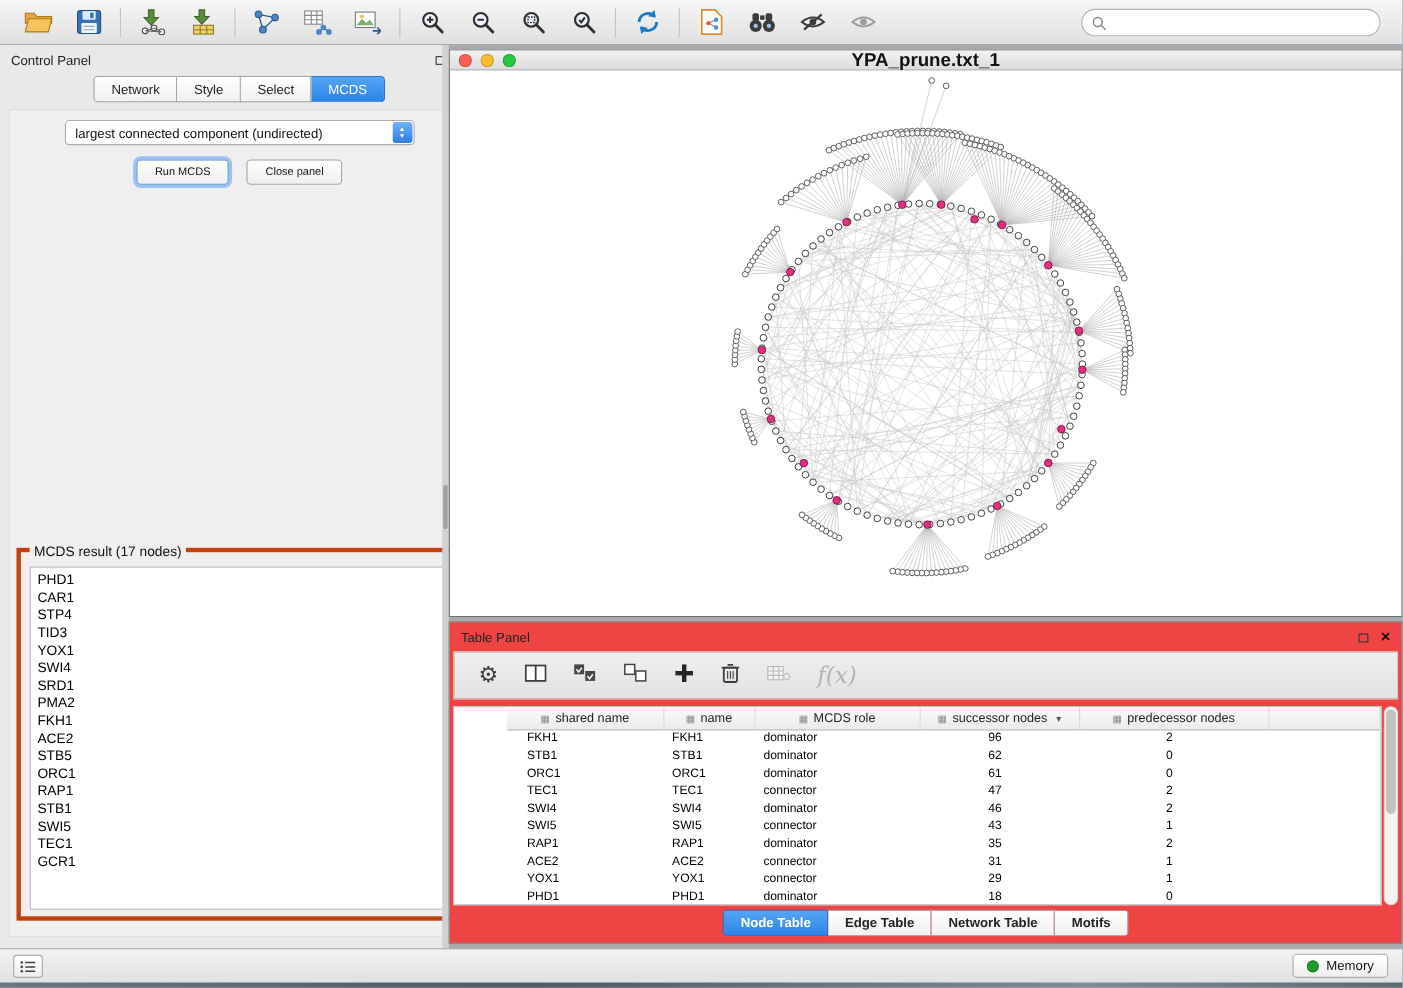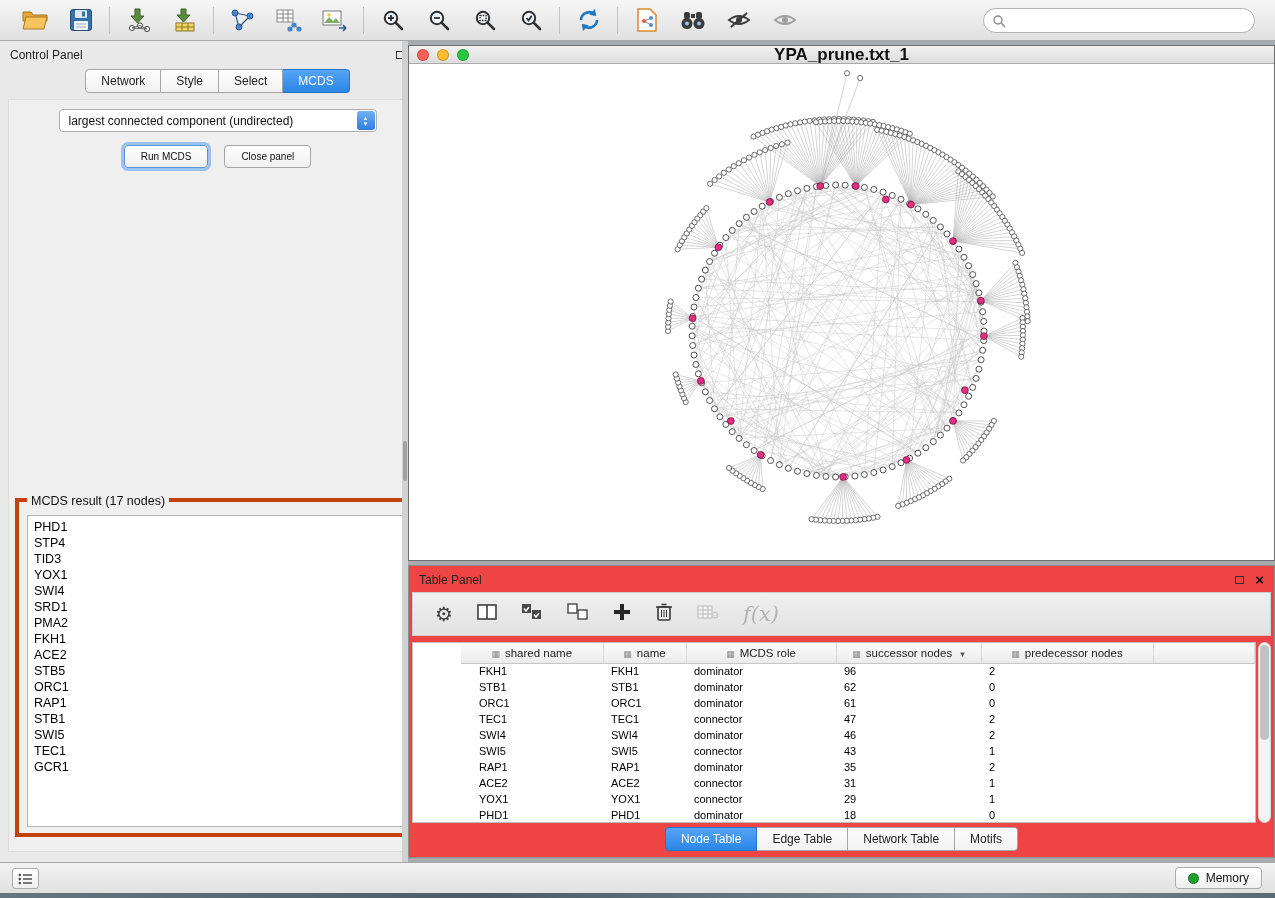--- a/index.html
+++ b/index.html
@@ -86,28 +86,28 @@
 
   .node-table-wrap { position:absolute; left:3px; right:18px; top:76px; bottom:34px;
     background:#fff; border:1px solid #bdbdbd; overflow:hidden;padding-left:48px; }
   table.node-table { width:100%; border-collapse:collapse; table-layout:fixed; }
   .node-table th { height:20px; font-weight:normal; font-size:11.5px; color:#222;
     background:linear-gradient(#fbfbfb,#ebebeb); border-right:1px solid #d9d9d9;
     border-bottom:1px solid #c6c6c6; text-align:center; white-space:nowrap; overflow:hidden; }
   .node-table td { height:16px; font-size:11px; color:#000; padding:0 8px;
     white-space:nowrap; overflow:hidden; }
   .node-table td:first-child { padding-left:18px; }
-  .node-table td.num { text-align:left; padding-right:16px; }
+  .node-table td.num { text-align:center; padding-right:16px; }
   .hgrid { color:#8a8a8a; font-size:9px; margin-right:5px; }
   .sortind { color:#555; font-size:9px; margin-left:8px; }
 
   .tp-vscroll { position:absolute; right:3px; top:76px; bottom:34px; width:13px;
     background:#f3f3f3; border:1px solid #d5d5d5; border-radius:7px; }
   .tp-thumb { position:absolute; left:1px; right:1px; top:2px; height:95px; background:#c2c2c2; border-radius:6px; }
-  .tp-tabs { position:absolute; left:0; right:0; bottom:6px; display:flex; justify-content:center; }
+  .tp-tabs { position:absolute; left:0; right:0; bottom:6px; display:flex; justify-content:center;font-weight:bold; }
 
   
   .status-bar { position:absolute; left:0; top:862px; width:1275px; height:31px;
     background:linear-gradient(#f2f2f2,#e1e1e1); border-top:1px solid #a8a8a8; }
   .menu-btn { position:absolute; left:12px; top:5px; width:27px; height:21px;
     border:1px solid #ababab; border-radius:3px; background:linear-gradient(#fff,#eee);
     display:flex; align-items:center; justify-content:center; }
   .memory-btn { position:absolute; right:13px; top:4px; height:22px; padding:0 12px;
     border:1px solid #ababab; border-radius:4px; background:linear-gradient(#fff,#efefef);
     display:flex; align-items:center; gap:7px; font-size:12px; color:#111; }
@@ -306,20 +306,21 @@
           </span>
       </div>
       <div class="btn-row">
         <button class="btn focus">Run MCDS</button>
         <button class="btn">Close panel</button>
       </div>
       <div class="groupbox">
         <span class="group-legend">MCDS result (17 nodes)</span>
         <div class="mcds-list">
             <div class="mcds-item">PHD1</div>
+            <div class="mcds-item">CAR1</div>
             <div class="mcds-item">STP4</div>
             <div class="mcds-item">TID3</div>
             <div class="mcds-item">YOX1</div>
             <div class="mcds-item">SWI4</div>
             <div class="mcds-item">SRD1</div>
             <div class="mcds-item">PMA2</div>
             <div class="mcds-item">FKH1</div>
             <div class="mcds-item">ACE2</div>
             <div class="mcds-item">STB5</div>
             <div class="mcds-item">ORC1</div>

